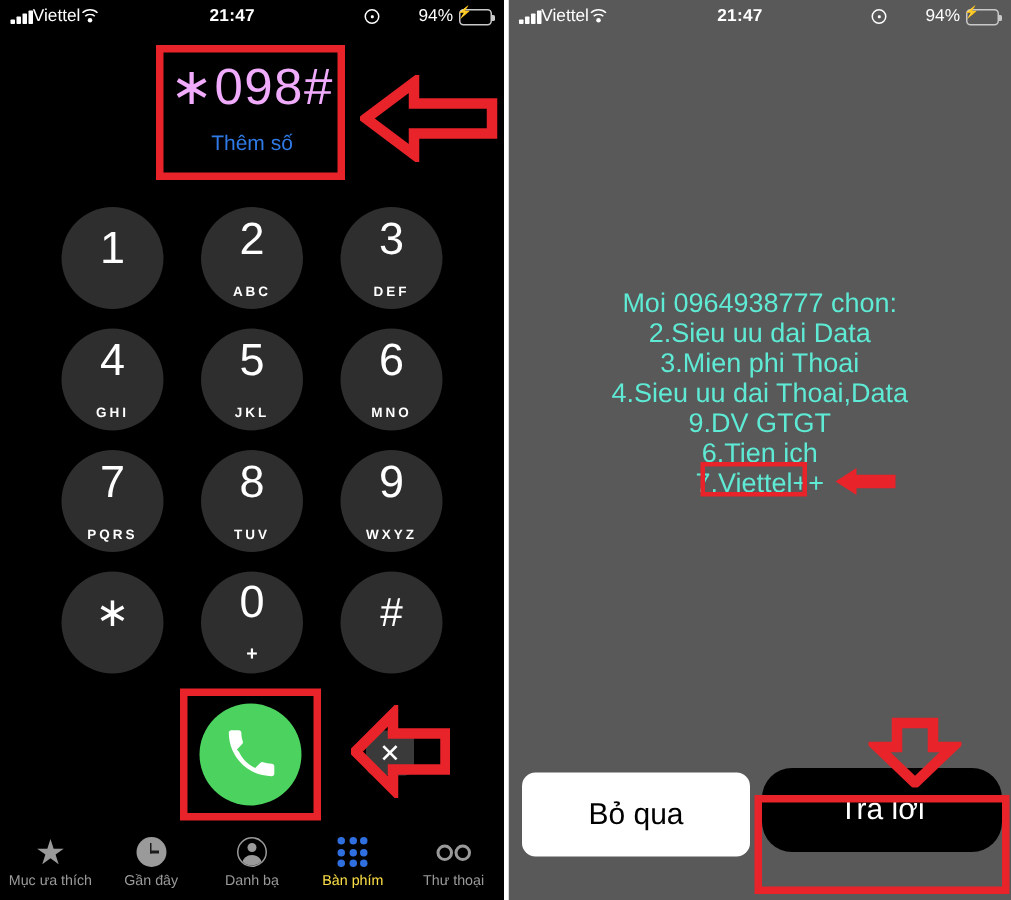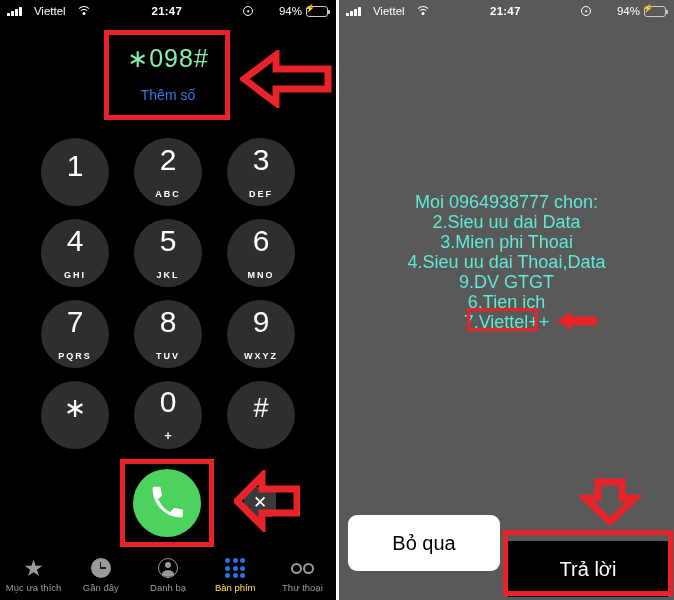--- a/index.html
+++ b/index.html
@@ -18,21 +18,21 @@
   #panel-divider { position:absolute; left:336px; top:0; width:3px; height:600px; background:#ffffff; z-index:40; }
   #panel-right { left:339px; width:335px; background:#595959; }
 
   
   .statusbar {
     position:absolute; top:0; left:0; right:0; height:22px;
     display:flex; align-items:center;
     color:#ffffff; font-size:11.5px; font-weight:bold;
     padding:0 8px 0 7px;
   }
-  .sb-left  { display:flex; align-items:center; gap:12px; flex:0 0 auto; }
+  .sb-left  { display:flex; align-items:center; gap:0; flex:0 0 auto; }
   .sb-mid   { flex:1 1 auto; text-align:center; letter-spacing:0.2px; }
   .sb-right { display:flex; align-items:center; gap:4px; flex:0 0 auto; }
 
   .sig { display:flex; align-items:flex-end; gap:1.5px; height:9px; }
   .sig i { display:block; width:2.6px; background:#fff; border-radius:0.5px; }
   .sig i:nth-child(1){ height:3px; }
   .sig i:nth-child(2){ height:5px; }
   .sig i:nth-child(3){ height:7px; }
   .sig i:nth-child(4){ height:9px; }
 
@@ -72,21 +72,21 @@
     position:absolute; left:50%; top:50%; transform:translate(-50%,-50%);
     width:6px; height:9px; color:#fff; font-size:8px; line-height:9px; text-align:center;
   }
 
   
   #dial-display {
     position:absolute; left:0; right:0; top:34px;
     text-align:center;
   }
   #dial-number {
-    color:#86efac; font-size:25px; letter-spacing:1px;
+    color:#f0abfc; font-size:34px; letter-spacing:1px;
     font-family:"Liberation Sans", sans-serif; line-height:48px;
   }
   #add-number {
     color:#2f7ae5; font-size:14px; line-height:22px; margin-top:2px;
   }
 
   
   #keypad { position:absolute; left:0; top:138px; width:336px; }
   .kp-row { display:flex; justify-content:center; gap:25px; margin-bottom:13px; }
   .key {
@@ -157,22 +157,22 @@
 
   
   #ignore-button {
     position:absolute; left:9px; top:515px;
     width:152px; height:56px; border-radius:9px;
     background:#ffffff; color:#000000;
     display:flex; align-items:center; justify-content:center;
     font-size:20px;
   }
   #answer-button {
-    position:absolute; left:169px; top:541px;
-    width:160px; height:56px; border-radius:1px;
+    position:absolute; left:169px; top:512px;
+    width:160px; height:56px; border-radius:20px;
     background:#000000; color:#ffffff;
     display:flex; align-items:center; justify-content:center;
     font-size:20px;
   }
 
   
   .hl-box { position:absolute; border:5px solid #e8232a; background:transparent; z-index:30; }
   .hl-box.thin { border-width:3px; }
   .ann-arrow { position:absolute; z-index:31; }
   .ann-arrow svg { display:block; width:100%; height:100%; }

